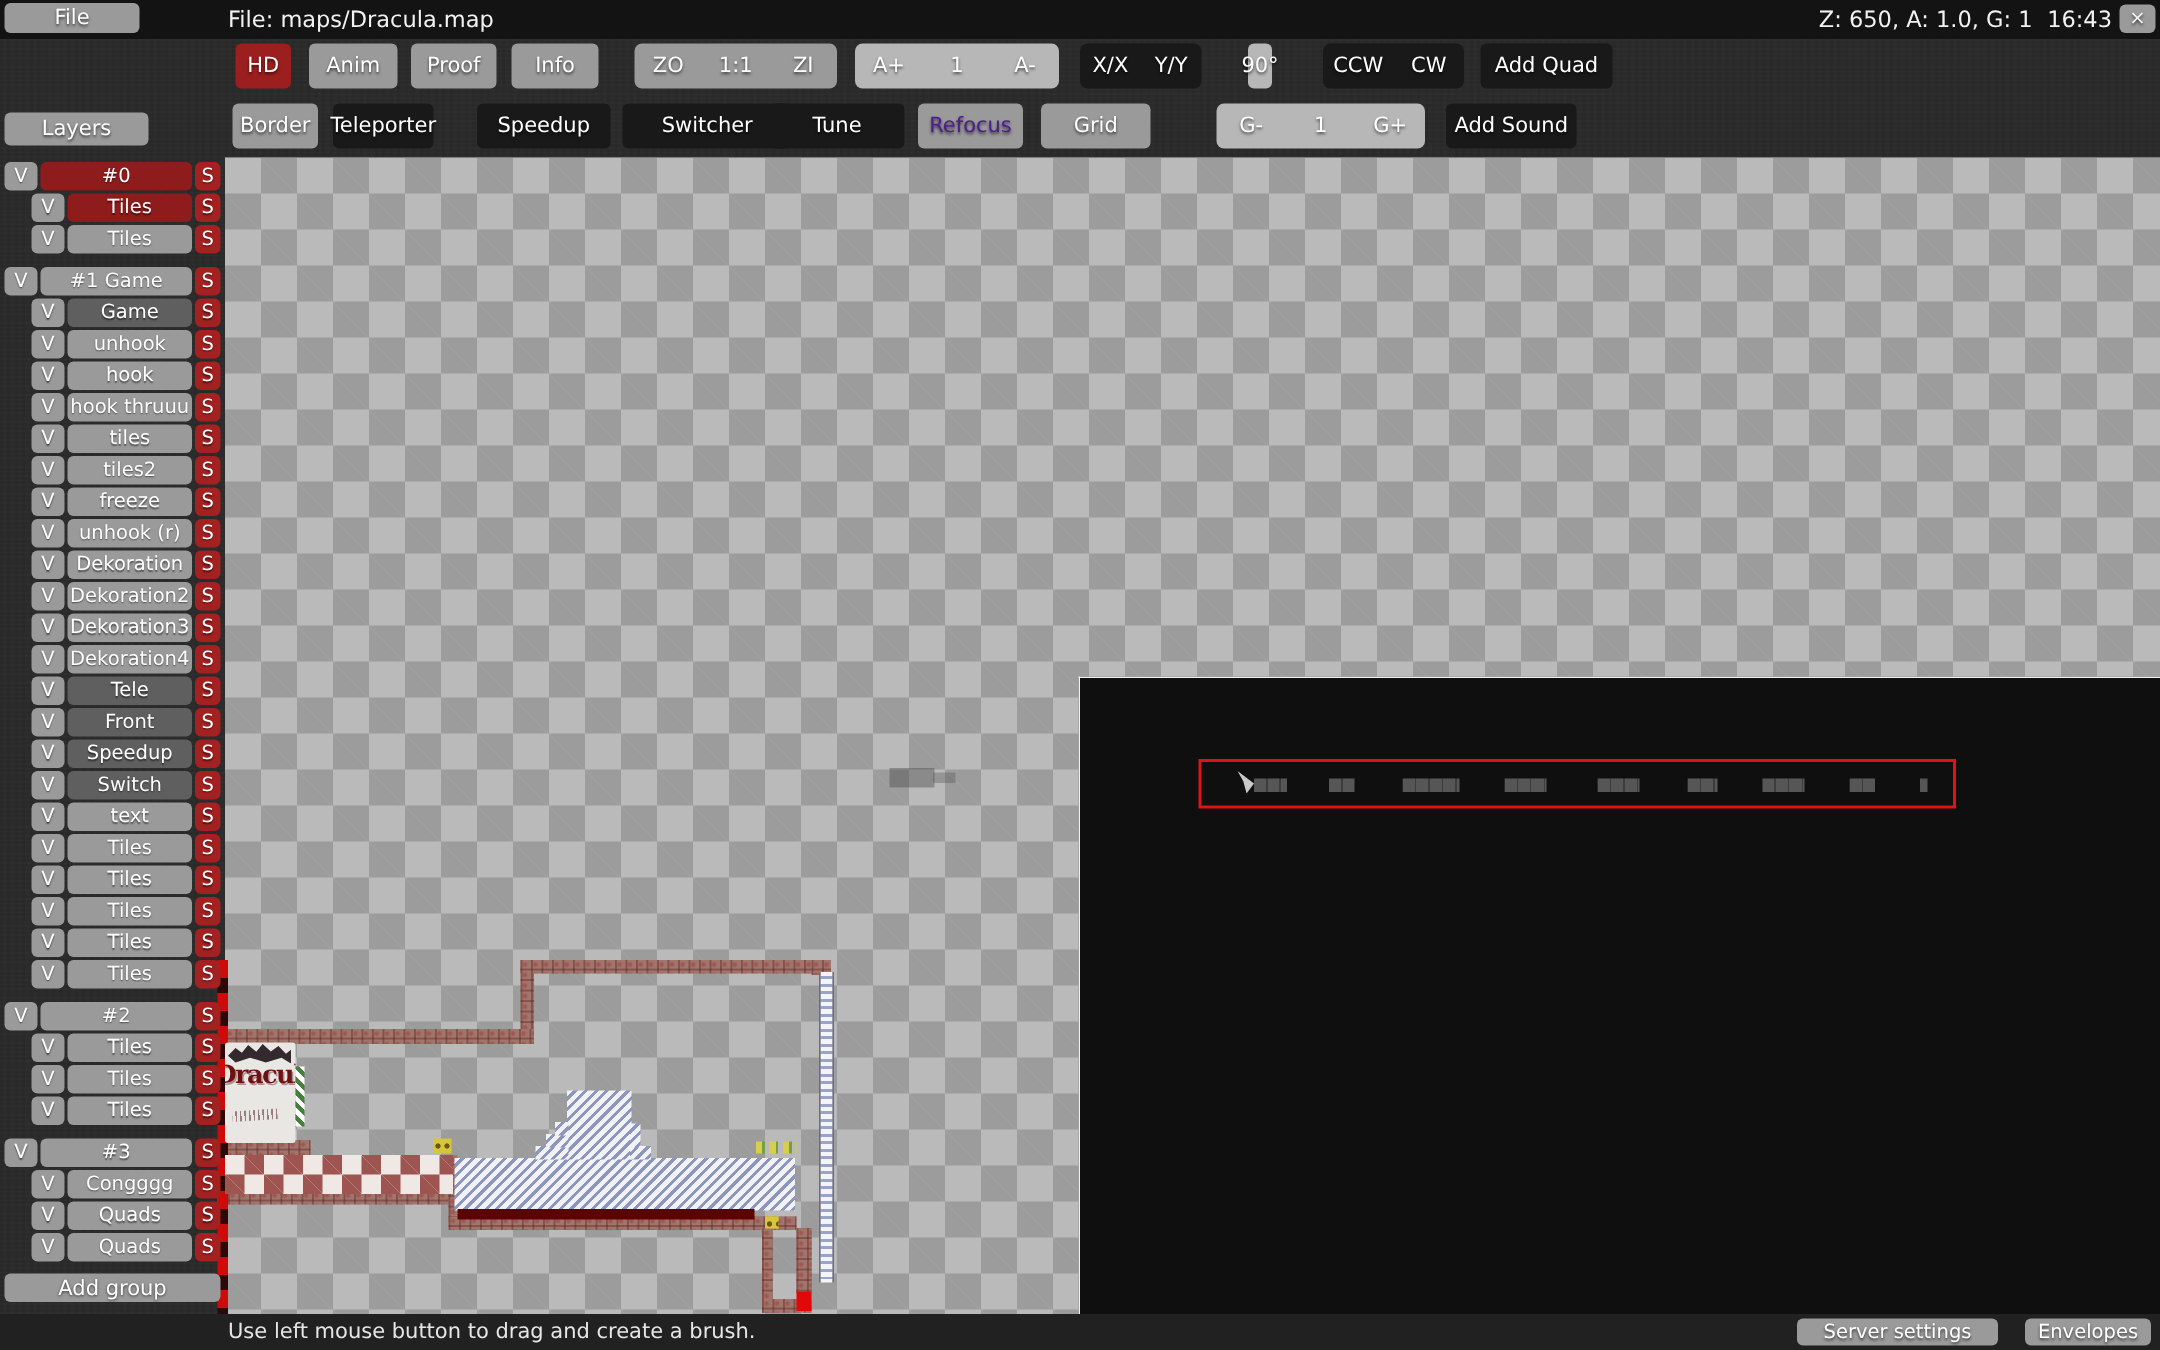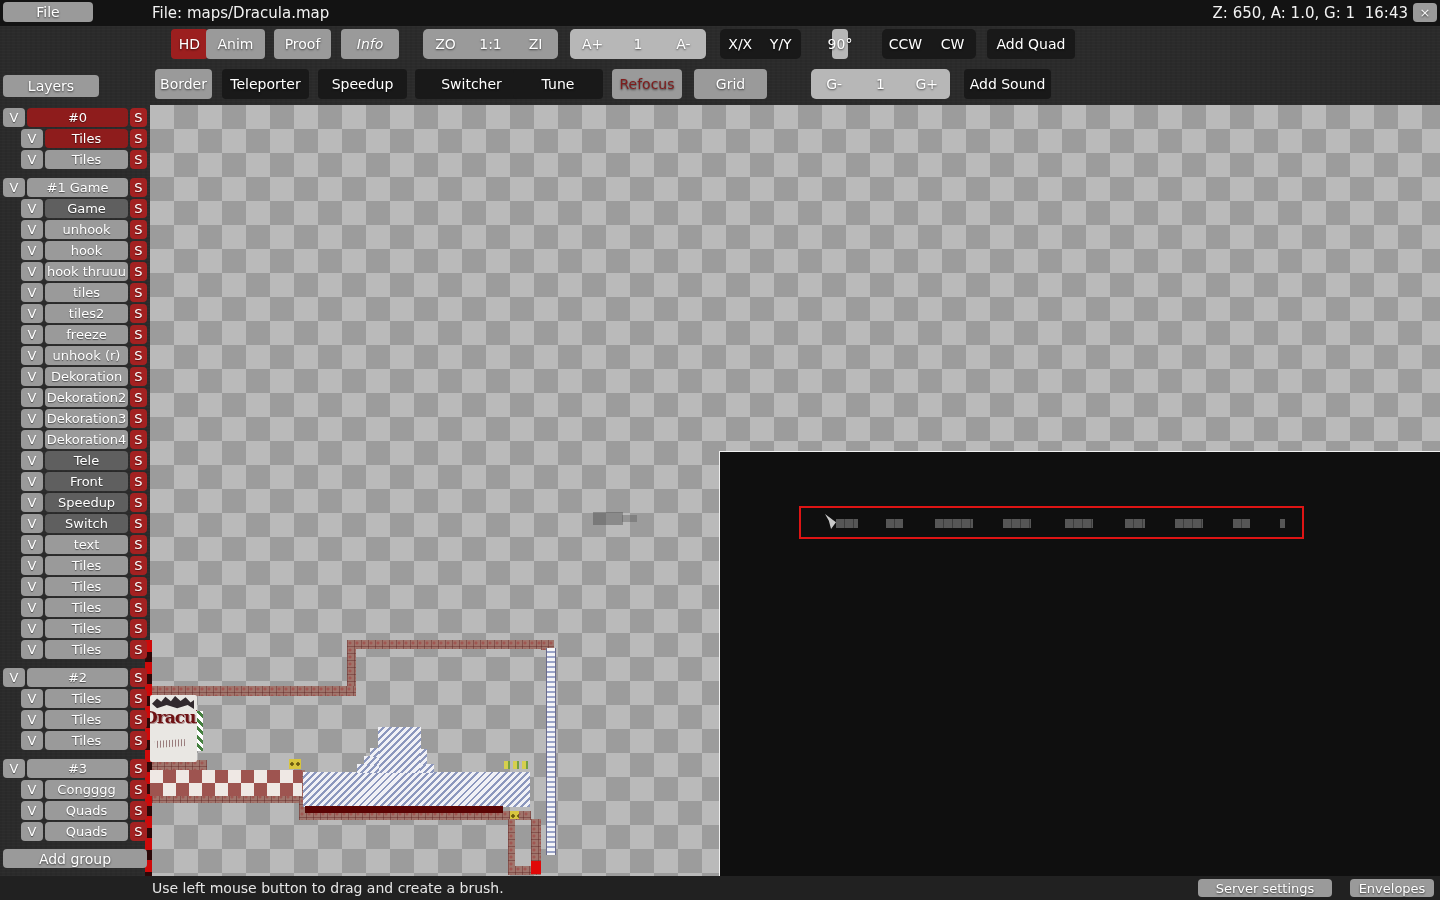--- a/index.html
+++ b/index.html
@@ -9,34 +9,34 @@
                      repeating-linear-gradient(90deg, rgba(0,0,0,.05) 0 2px, transparent 2px 5px);
     font-family:"DejaVu Sans","Liberation Sans",sans-serif;color:#fff;}
   
   #topbar{position:absolute;left:0;top:0;width:1440px;height:26px;background:#131313;}
   .btn{box-sizing:border-box;display:flex;align-items:center;justify-content:center;
        border-radius:4px;cursor:default;white-space:nowrap;
        text-shadow:0 1px 2px rgba(0,0,0,.65);}
   .gray{background:#9a9a9a;}
   .lightgray{background:#b7b7b7;}
   .dark{background:#191919;}
-  .redbtn{background:#9c1f1f;margin-left:14px;}
+  .redbtn{background:#9c1f1f;}
   #file-btn{position:absolute;left:3px;top:2px;width:90px;height:20px;font-size:14px;}
   #map-title{position:absolute;left:152px;top:0;height:26px;display:flex;align-items:center;font-size:15px;color:#f2f2f2;}
   #top-status{position:absolute;right:85px;top:0;height:26px;display:flex;align-items:center;font-size:15px;color:#f2f2f2;}
   #top-clock{position:absolute;right:32px;top:0;height:26px;display:flex;align-items:center;font-size:15px;color:#f2f2f2;}
   #close-btn{position:absolute;right:3px;top:3px;width:24px;height:19px;font-size:13px;color:#f5f5f5;}
   
   .trow{position:absolute;left:0;width:1440px;height:31px;}
   #trow1{top:29px;} #trow2{top:69px;}
   .tbtn{position:absolute;top:0;height:30px;font-size:14px;}
   .pill{position:absolute;top:0;height:30px;display:flex;align-items:center;justify-content:space-around;
         border-radius:5px;font-size:14px;text-shadow:0 1px 2px rgba(0,0,0,.6);}
   .pill span{flex:1;text-align:center;}
-  .muted{color:#7f1d1d;}
+  .muted{color:#4c1d95;}
   
   #layers-header{position:absolute;left:3px;top:75px;width:96px;height:22px;font-size:14px;}
   #layer-list{position:absolute;left:3px;top:108px;width:144px;}
   .lrow{display:flex;height:19px;margin-bottom:2px;}
   .lrow.gap{margin-top:9px;}
   .lrow .vbtn{width:22px;margin-left:18px;margin-right:2px;background:#9a9a9a;border-radius:4px;
       font-size:13px;display:flex;align-items:center;justify-content:center;text-shadow:0 1px 1px rgba(0,0,0,.5);}
   .lrow.grp .vbtn{margin-left:0;}
   .lrow .lbl{flex:1;background:#9a9a9a;border-radius:4px;margin-right:2px;font-size:13px;
       display:flex;align-items:center;justify-content:center;text-shadow:0 1px 1px rgba(0,0,0,.5);overflow:hidden;}
@@ -167,21 +167,21 @@
     <div id="map-title">File: maps/Dracula.map</div>
     <div id="top-status">Z: 650, A: 1.0, G: 1</div>
     <div id="top-clock">16:43</div>
     <div id="close-btn" class="btn gray">×</div>
   </div>
 
   <div id="trow1" class="trow">
     <div class="btn tbtn redbtn" style="left:157px;width:37px;">HD</div>
     <div class="btn tbtn gray" style="left:206px;width:59px;">Anim</div>
     <div class="btn tbtn gray" style="left:274px;width:57px;">Proof</div>
-    <div class="btn tbtn gray" style="left:341px;width:58px;font-style:italic;">Info</div>
+    <div class="btn tbtn gray" style="left:341px;width:58px;">Info</div>
     <div class="pill gray" style="left:423px;width:135px;">
       <span>ZO</span>
       <span>1:1</span>
       <span>ZI</span>
     </div>
     <div class="pill lightgray" style="left:570px;width:136px;">
       <span>A+</span>
       <span>1</span>
       <span>A-</span>
     </div>
@@ -192,21 +192,21 @@
     <div class="btn tbtn lightgray" style="left:832px;width:16px;">90°</div>
     <div class="pill dark" style="left:882px;width:94px;">
       <span>CCW</span>
       <span>CW</span>
     </div>
     <div class="btn tbtn dark" style="left:987px;width:88px;">Add Quad</div>
   </div>
 
   <div id="trow2" class="trow">
     <div class="btn tbtn gray" style="left:155px;width:57px;">Border</div>
-    <div class="btn tbtn dark" style="left:222px;width:87px;">Teleporter</div>
+    <div class="btn tbtn dark" style="left:222px;width:67px;">Teleporter</div>
     <div class="btn tbtn dark" style="left:318px;width:89px;">Speedup</div>
     <div class="btn tbtn dark" style="left:415px;width:113px;">Switcher</div>
     <div class="btn tbtn dark" style="left:513px;width:90px;">Tune</div>
     <div class="btn tbtn gray muted" style="left:612px;width:70px;">Refocus</div>
     <div class="btn tbtn gray" style="left:694px;width:73px;">Grid</div>
     <div class="pill lightgray" style="left:811px;width:139px;">
       <span>G-</span>
       <span>1</span>
       <span>G+</span>
     </div>

